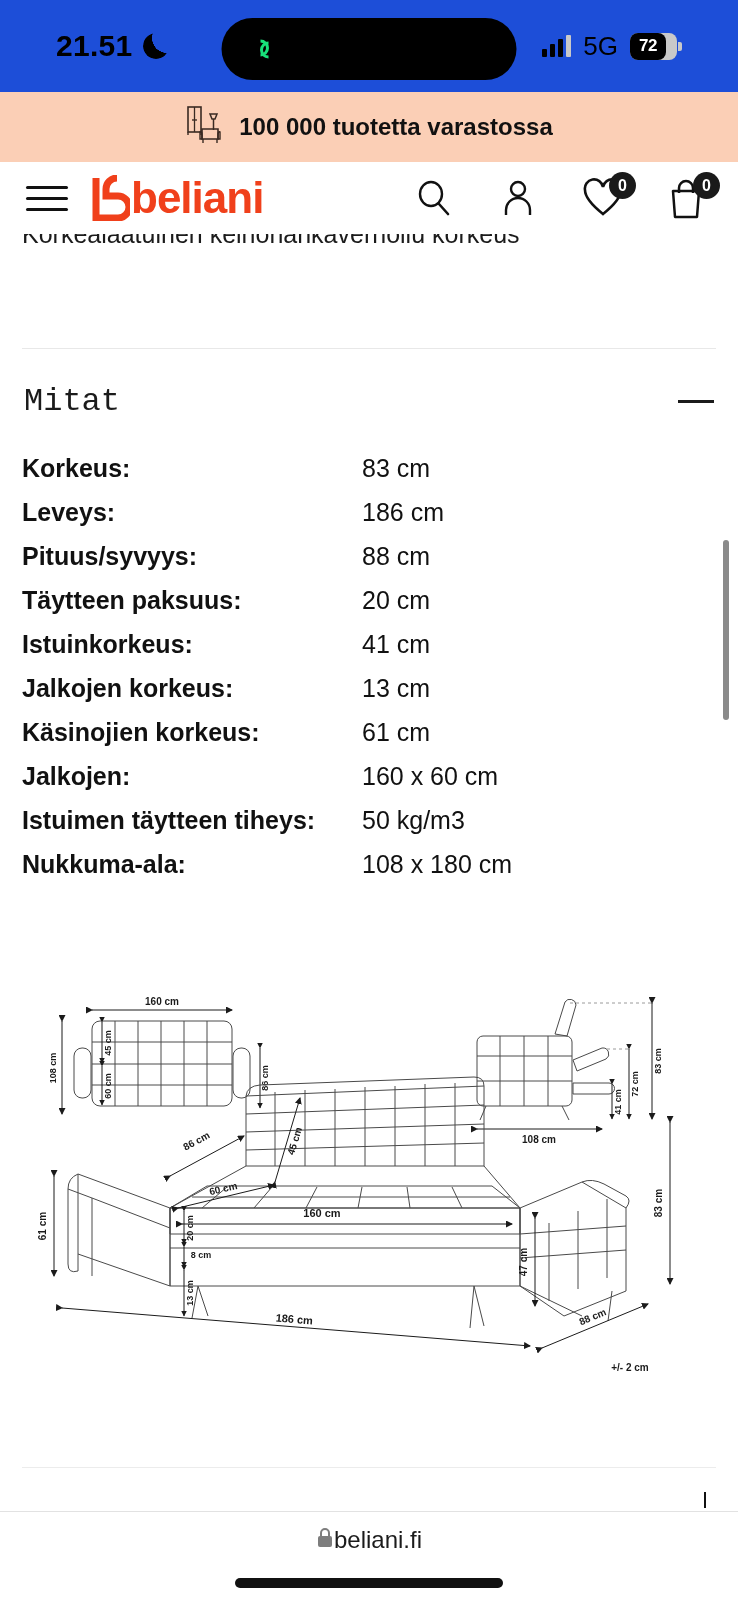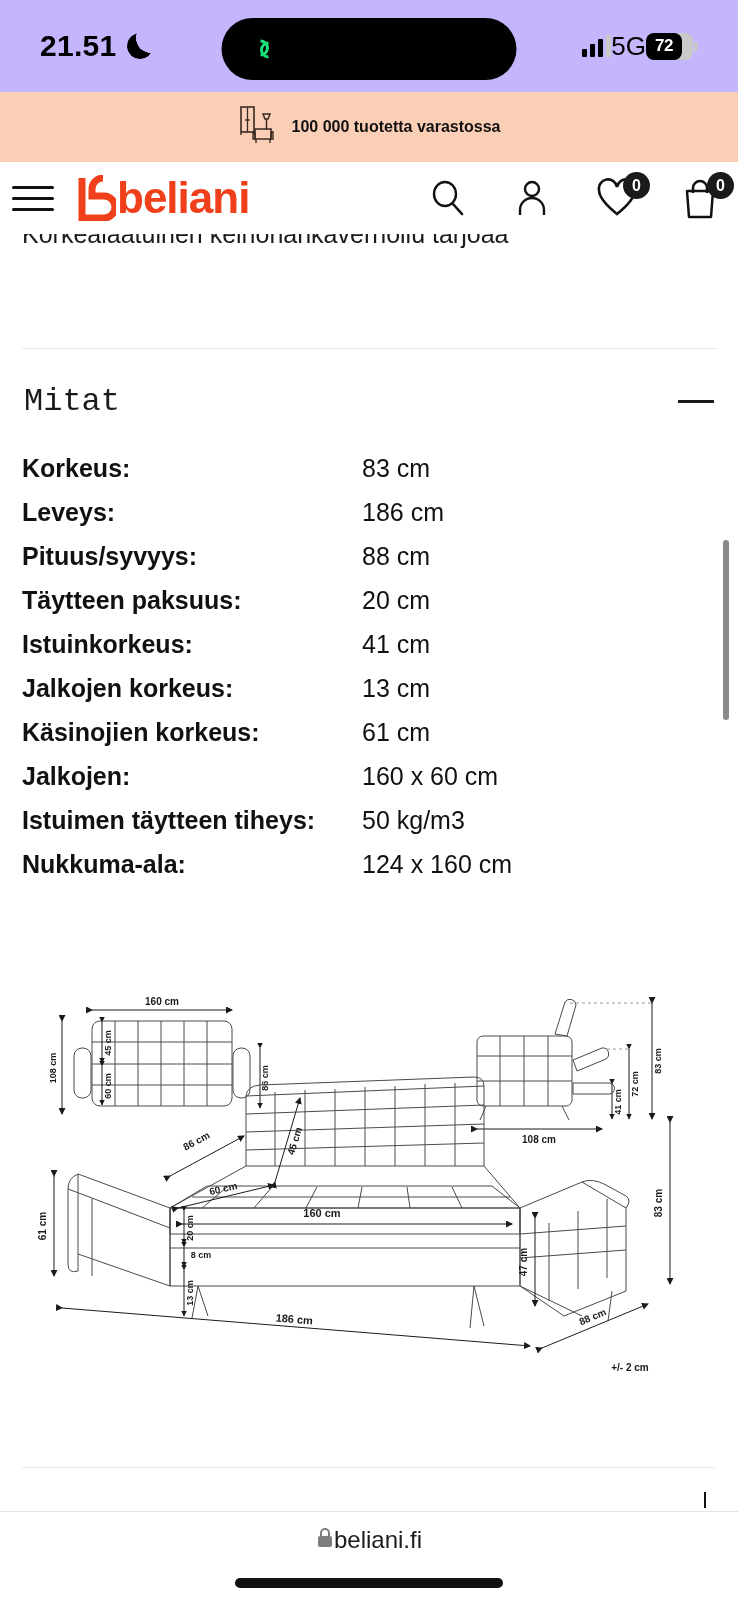--- a/index.html
+++ b/index.html
@@ -6,42 +6,42 @@
   html, body {
     width: 738px; height: 1600px;
     background: #ffffff;
     font-family: "Liberation Sans", sans-serif;
     overflow: hidden;
   }
   .phone { position: relative; width: 738px; height: 1600px; background:#fff; }
 
   
   .statusbar {
-    position: relative; height: 92px; background:#c4b5fd;
+    position: relative; height: 92px; background:#1d4ed8;
     display:flex; align-items:center; justify-content:space-between;
-    padding: 0 40px;
+    padding: 0 56px;
     text-align: right;
   }
   .sb-left { display:flex; align-items:center; gap:10px; }
   .sb-time { font-size:30px; font-weight:600; color:#000; letter-spacing:0.3px; }
   .moon-icon { width:26px; height:26px; position:relative; display:inline-block; }
   .moon-icon::before{
     content:""; position:absolute; inset:0; border-radius:50%;
     background:#000;
     -webkit-mask: radial-gradient(circle 15px at 24px 5px, transparent 99%, #000 100%);
     mask: radial-gradient(circle 15px at 24px 5px, transparent 99%, #000 100%);
   }
   .dynamic-island{
     position:absolute; left:50%; transform:translateX(-50%); top:18px;
     width:295px; height:62px; background:#000; border-radius:34px;
     display:flex; align-items:center; padding-left:26px;
   }
   .di-glyph{ width:34px; height:34px; position:relative; }
   .di-glyph svg{ display:block; }
-  .sb-right{ display:flex; align-items:center; }
+  .sb-right{ display:flex; align-items:center; gap:12px; }
   .bars{ display:flex; align-items:flex-end; gap:3px; height:22px; }
   .bars i{ display:block; width:5px; background:#000; border-radius:1px; }
   .bars i:nth-child(1){height:8px;}
   .bars i:nth-child(2){height:13px;}
   .bars i:nth-child(3){height:18px;}
   .bars i:nth-child(4){height:22px; background:#c9c9c9;}
   .net{ font-size:26px; font-weight:500; color:#000; }
   .battery{ position:relative; width:52px; height:27px; }
   .batt-body{
     position:absolute; left:0; top:0; width:47px; height:27px;
@@ -57,26 +57,26 @@
   .batt-cap{
     position:absolute; right:0; top:9px; width:4px; height:9px;
     background:#c9c9c9; border-radius:0 2px 2px 0;
   }
 
   
   .promo{
     height:70px; background:#fbcfb6;
     display:flex; align-items:center; justify-content:center; gap:14px;
   }
-  .promo-text{ font-size:16px; font-weight:700; color:#111; }
+  .promo-text{ font-size:24px; font-weight:700; color:#111; }
 
   
   .siteheader{
     height:72px; background:#fff; display:flex; align-items:center;
-    padding:0 12px; gap:0; position:relative; z-index:5;
+    padding:0 26px; gap:0; position:relative; z-index:5;
   }
   .hamburger{ width:42px; display:flex; flex-direction:column; gap:8px; cursor:pointer;}
   .hamburger span{ display:block; height:3px; background:#111; border-radius:2px; }
   .logo{
     margin-left:22px; font-size:44px; font-weight:700; color:#F0401B;
     letter-spacing:-1px; line-height:1; display:flex; align-items:center;
   }
   .header-icons{ margin-left:auto; display:flex; align-items:center; gap:44px; padding-right:6px;}
   .hicon{ position:relative; width:40px; height:40px; cursor:pointer; }
   .badge{
@@ -235,21 +235,21 @@
           <path d="M13 15 v-5 a7 7 0 0 1 14 0 v5" fill="none" stroke="#111" stroke-width="2.5"></path>
         </svg>
         <span class="badge">0</span>
       </div>
     </div>
   </div>
 
   <div class="content">
 
     <div class="desc-clip">
-      <div class="desc-line top">Korkealaatuinen keinonahkaverhoilu tarjoaa</div>
+      <div class="desc-line top">Korkealaatuinen keinonahkaverhoilu korkeus</div>
     </div>
 
     <div class="divider"></div>
 
     <div class="sect-head">
       <span class="sect-title">Mitat</span>
       <span class="minus-icon"></span>
     </div>
 
     <table class="specs">
@@ -285,21 +285,21 @@
         <tr>
             <td class="k">Jalkojen:</td>
             <td class="v">160 x 60 cm</td>
           </tr>
         <tr>
             <td class="k">Istuimen täytteen tiheys:</td>
             <td class="v">50 kg/m3</td>
           </tr>
         <tr>
             <td class="k">Nukkuma-ala:</td>
-            <td class="v">124 x 160 cm</td>
+            <td class="v">108 x 180 cm</td>
           </tr>
       </tbody>
     </table>
 
     <div class="diagrams">
       <svg viewBox="0 0 694 420" preserveAspectRatio="xMidYMid meet">
         <defs>
           <marker id="ah" markerWidth="7" markerHeight="7" refX="6" refY="3.5" orient="auto">
             <path d="M0,0 L7,3.5 L0,7 z" fill="#1b1b1b"></path>
           </marker>

